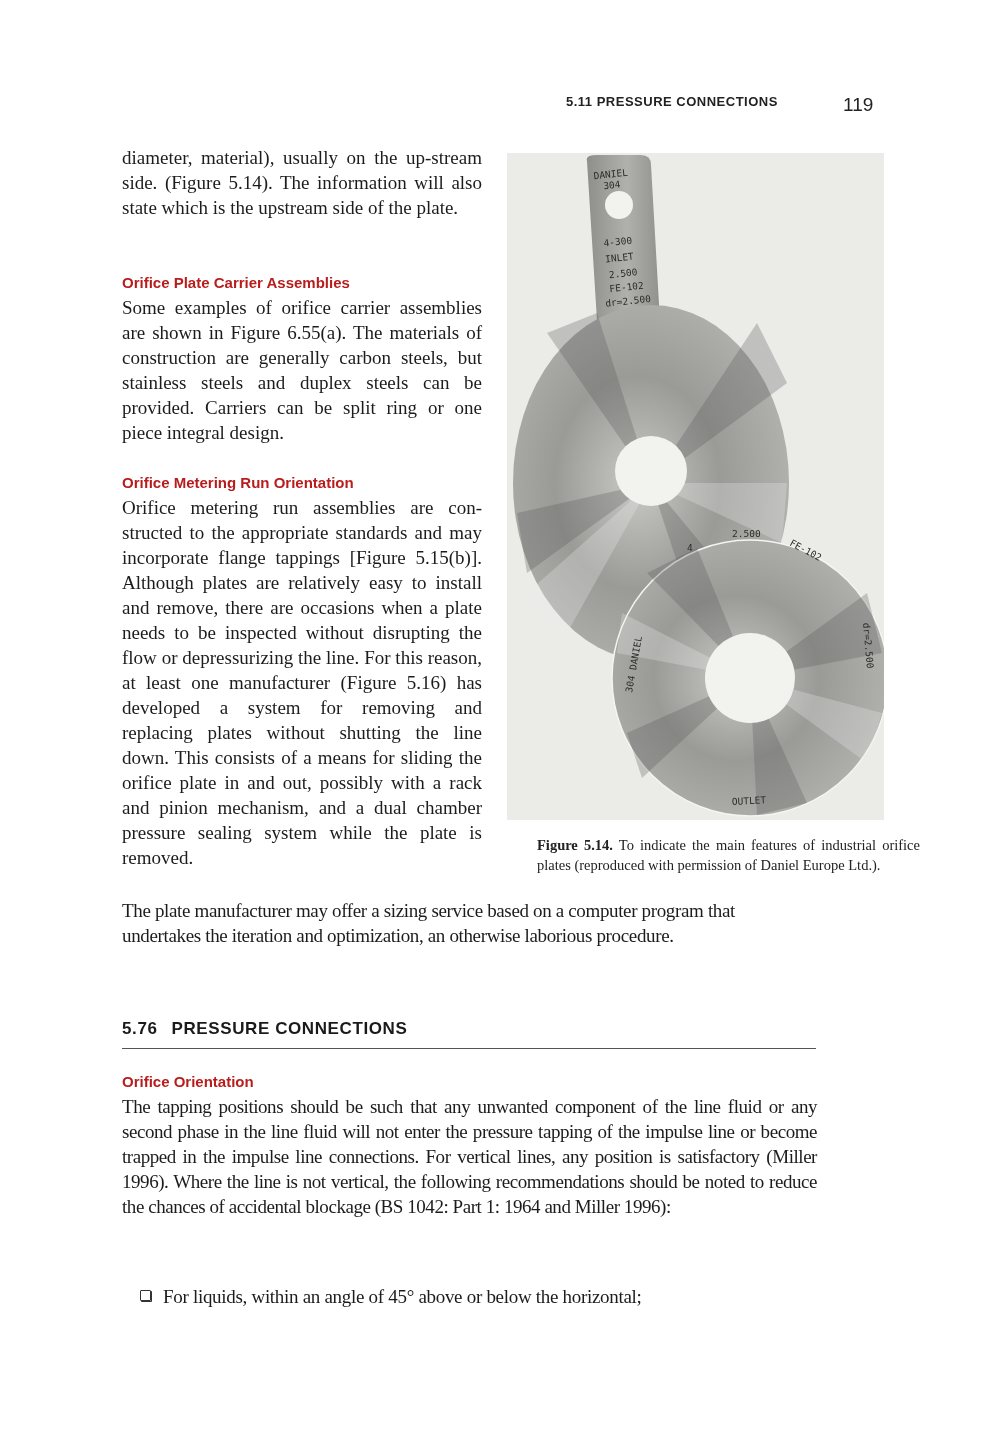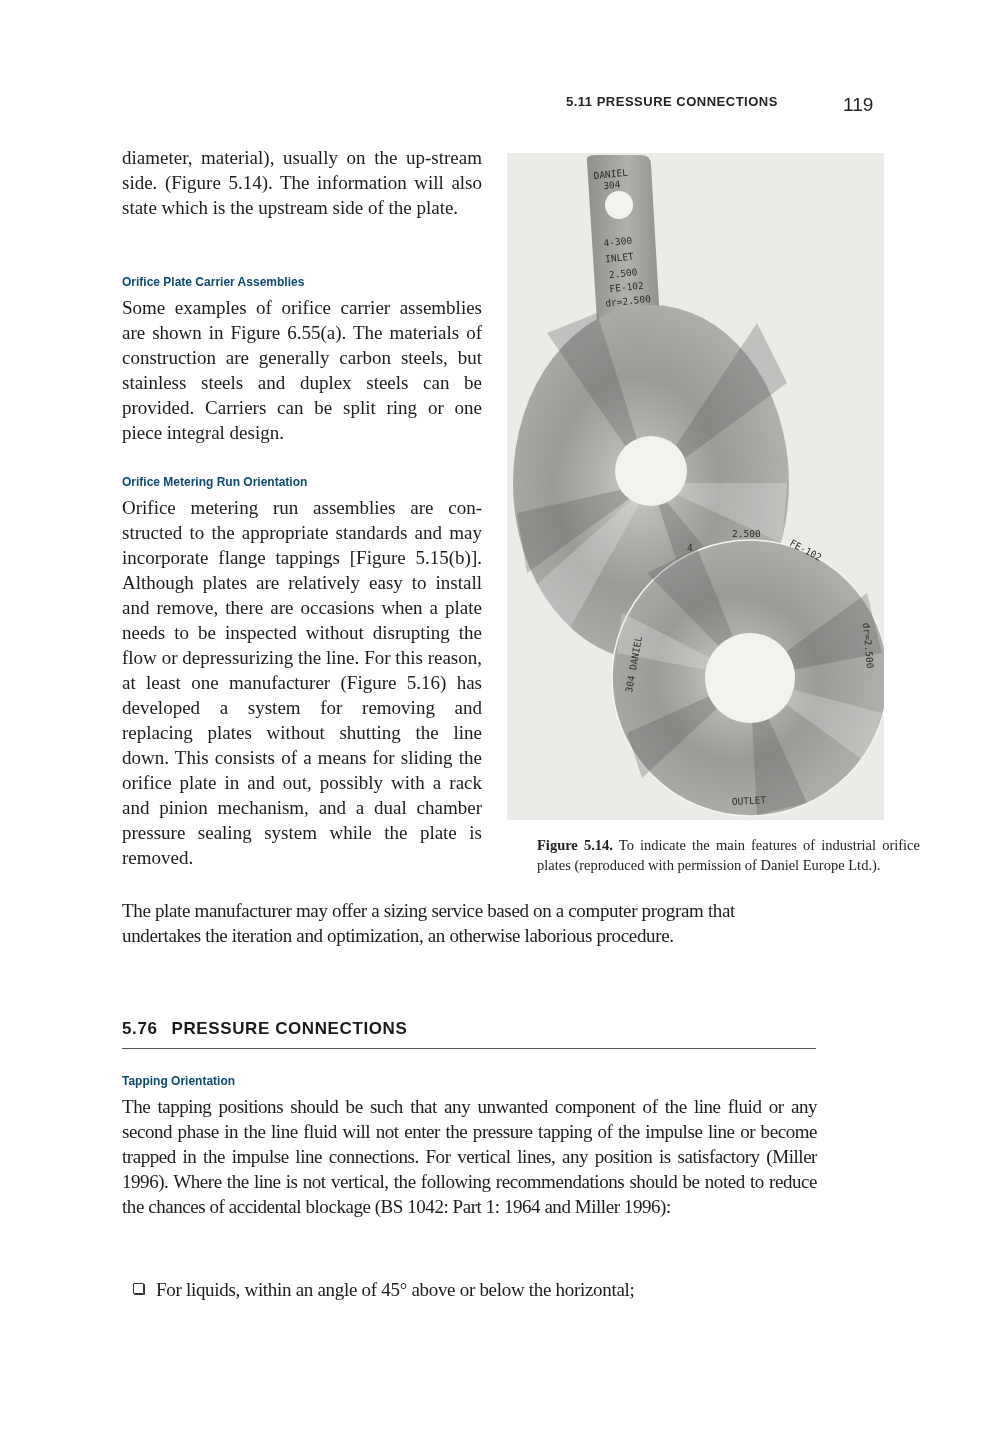--- a/index.html
+++ b/index.html
@@ -4,21 +4,21 @@
 <style>
   html, body { margin: 0; padding: 0; background: #ffffff; }
   body { width: 1008px; height: 1440px; position: relative; overflow: hidden; color: #1c1c1c; }
   .serif { font-family: "Liberation Serif", "DejaVu Serif", serif; }
   .sans  { font-family: "Liberation Sans", "DejaVu Sans", sans-serif; }
 
   #running-head { position: absolute; top: 94px; left: 566px; font-size: 13px; font-weight: bold; letter-spacing: 0.5px; color: #222; }
   #page-number  { position: absolute; top: 94px; left: 843px; font-size: 19px; color: #222; }
 
   .col-left { position: absolute; left: 122px; width: 360px; font-size: 19px; line-height: 25px; text-align: justify; hyphens: manual; }
-  .subhead { font-weight: bold; font-size: 12px; line-height: 25px; color: #0c4a6e; text-align: left; margin: 0; }
+  .subhead { font-weight: bold; font-size: 15px; line-height: 25px; color: #b91c1c; text-align: left; margin: 0; }
   p { margin: 0; }
 
   #para-continued { top: 145px; }
   #section-carrier { top: 270px; }
   #section-metering { top: 470px; }
 
   #figure { position: absolute; left: 507px; top: 153px; width: 377px; height: 667px; background: #ebebe8; overflow: hidden; }
   #figure svg { width: 100%; height: 100%; display: block; }
 
   #figure-caption { position: absolute; left: 504px; top: 835px; width: 383px; font-size: 14.5px; line-height: 20px; text-align: justify; color: #222; margin-left: 33px; }
@@ -28,21 +28,21 @@
   #section-sizing { top: 898px; }
   #sizing-body { letter-spacing: -0.35px; }
 
   #section-heading { position: absolute; left: 122px; top: 1019px; font-size: 17px; font-weight: bold; letter-spacing: 0.6px; color: #1a1a1a; }
   #section-heading .num { margin-right: 14px; }
   #section-rule { position: absolute; left: 122px; top: 1048px; width: 694px; height: 0; border-top: 1.5px solid #555; }
 
   #section-tapping { top: 1069px; }
   #tapping-body { letter-spacing: -0.45px; text-align: justify; }
 
-  #bullet-list { position: absolute; left: 122px; top: 1268px; width: 695px; font-size: 19px; line-height: 25px; list-style: none; margin: 9px; padding: 0; text-align: center; }
+  #bullet-list { position: absolute; left: 122px; top: 1268px; width: 695px; font-size: 19px; line-height: 25px; list-style: none; margin: 16px; padding: 0; text-align: center; }
   #bullet-list li { display: flex; align-items: baseline; letter-spacing: -0.3px; }
   .box-bullet { display: inline-block; width: 9px; height: 9px; border: 1.3px solid #333; border-radius: 1px; margin: 0 12px 0 2px; position: relative; top: -2px; flex: none; box-shadow: 1px 1px 0 #333; }
 </style>
 </head>
 <body>
 
 <div id="running-head" class="sans">5.11 PRESSURE CONNECTIONS</div>
 <div id="page-number" class="sans">119</div>
 
 <div id="para-continued" class="col-left serif">
@@ -129,21 +129,21 @@
 <div id="section-sizing" class="full serif">
   <p id="sizing-body">The plate manufacturer may offer a sizing service based on a computer program that undertakes the iteration and optimization, an otherwise laborious procedure.</p>
 </div>
 
 <div id="section-heading" class="sans">
   <span class="num">5.76</span><span>PRESSURE CONNECTIONS</span>
 </div>
 <div id="section-rule"></div>
 
 <div id="section-tapping" class="full serif">
-  <h3 class="subhead sans">Tapping Orientation</h3>
+  <h3 class="subhead sans">Orifice Orientation</h3>
   <p id="tapping-body">The tapping positions should be such that any unwanted component of the line fluid or any second phase in the line fluid will not enter the pressure tapping of the impulse line or become trapped in the impulse line connections. For vertical lines, any position is satisfactory (Miller 1996). Where the line is not vertical, the following recommendations should be noted to reduce the chances of accidental blockage (BS 1042: Part 1: 1964 and Miller 1996):</p>
 </div>
 
 <ul id="bullet-list" class="serif">
   <li>
     <span class="box-bullet"></span>
     <span>For liquids, within an angle of 45° above or below the horizontal;</span>
   </li>
 </ul>
 

